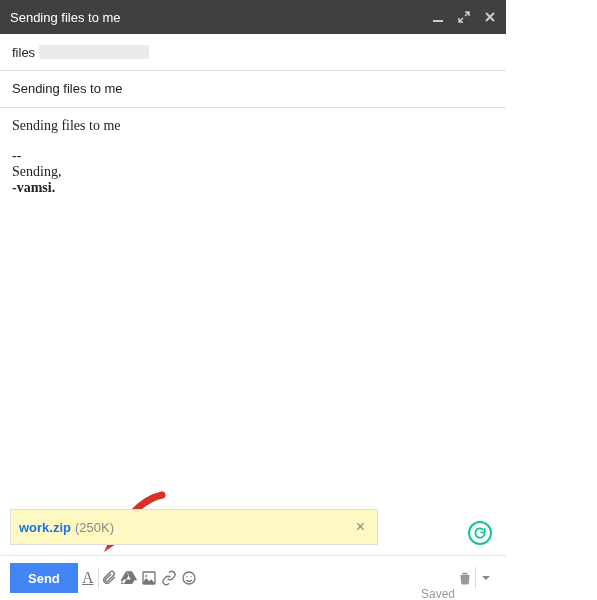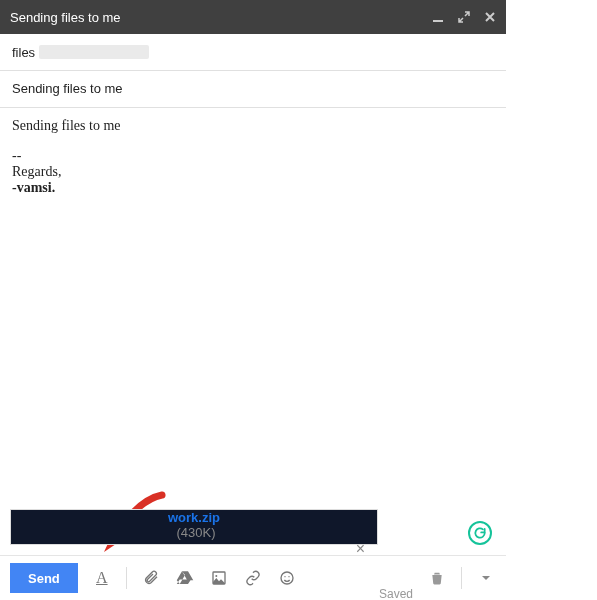--- a/index.html
+++ b/index.html
@@ -8,27 +8,27 @@
 .titlebar .title{font-size:13px;}
 .titlebar .controls{display:flex;gap:14px;align-items:center;}
 .titlebar .controls span{color:#ccc;cursor:pointer;display:inline-flex;}
 .field{padding:10px 12px;border-bottom:1px solid #e0e0e0;color:#222;font-size:13px;min-height:16px;}
 .to-field{display:flex;align-items:center;gap:4px;}
 .redact{display:inline-block;width:110px;height:14px;background:#eaeaea;border-radius:2px;filter:blur(0.5px);}
 .body{padding:10px 12px;font-family:"Times New Roman",serif;font-size:14px;min-height:300px;}
 .body .msg{margin:0 0 14px 0;}
 .body .sig .bold{font-weight:bold;}
 .arrow{position:absolute;left:82px;top:490px;width:90px;height:70px;pointer-events:none;}
-.attachment-row{position:absolute;left:10px;right:128px;bottom:55px;height:34px;border:1px solid #ddd;background:#0f172a;display:flex;align-items:center;padding:0 8px;font-size:13px;flex-direction:column;}
+.attachment-row{position:absolute;left:10px;right:128px;bottom:55px;height:34px;border:1px solid #ddd;background:#fef9c3;display:flex;align-items:center;padding:0 8px;font-size:13px;}
 .attachment-row .fname{color:#1a73e8;font-weight:bold;}
 .attachment-row .fsize{color:#888;margin-left:4px;}
 .attachment-row .remove{margin-left:auto;color:#888;cursor:pointer;font-size:16px;padding:0 4px;}
 .grammarly{position:absolute;right:14px;bottom:55px;width:24px;height:24px;border-radius:50%;border:2px solid #15c39a;box-sizing:border-box;display:flex;align-items:center;justify-content:center;color:#15c39a;font-weight:bold;font-size:13px;background:#fff;}
 .grammarly svg{display:block;}
-.toolbar{position:absolute;left:0;right:0;bottom:0;height:44px;border-top:1px solid #e5e5e5;background:#fff;display:flex;align-items:center;padding:0 10px;gap:14px;}
+.toolbar{position:absolute;left:0;right:0;bottom:0;height:44px;border-top:1px solid #e5e5e5;background:#fff;display:flex;align-items:center;padding:0 10px;}
 .send-btn{background:#4285f4;color:#fff;border:none;height:30px;padding:0 18px;font-size:13px;font-weight:bold;cursor:pointer;}
 .toolbar .ticon{color:#777;cursor:pointer;display:inline-flex;align-items:center;justify-content:center;width:20px;height:20px;}
 .toolbar .sep{width:1px;height:22px;background:#ddd;}
 .toolbar .spacer{flex:1;}
 .toolbar .saved{color:#999;font-size:12px;margin-top:32px;}
 .underline-a{font-family:"Times New Roman",serif;font-size:16px;text-decoration:underline;color:#888;}
 </style>
 </head>
 <body>
 <div class="window">
@@ -60,35 +60,35 @@
   </div>
 
   <div class="field">
     <span>Sending files to me</span>
   </div>
 
   <div class="body">
     <div class="msg">Sending files to me</div>
     <div class="sig">
       <span>--</span><br>
-      <span>Regards,</span><br>
+      <span>Sending,</span><br>
       <span class="bold">-vamsi.</span>
     </div>
   </div>
 
   <svg class="arrow" viewBox="0 0 90 70">
     <defs></defs>
     <path d="M80 5 Q55 10 30 50" stroke="#d93025" stroke-width="7" fill="none" stroke-linecap="round"></path>
     <polygon points="30,50 48,42 40,28" fill="#d93025" transform="rotate(18 30 50)"></polygon>
     <polygon points="22,62 46,46 36,32" fill="#d93025"></polygon>
   </svg>
 
   <div class="attachment-row">
     <span class="fname">work.zip</span>
-    <span class="fsize">(430K)</span>
+    <span class="fsize">(250K)</span>
     <span class="remove">×</span>
   </div>
 
   <div class="grammarly">
     <svg width="14" height="14" viewBox="0 0 24 24" fill="none" stroke="#15c39a" stroke-width="3" stroke-linecap="round">
         <path d="M20 12a8 8 0 1 1-3-6.2"></path>
         <polyline points="20 5 20 11 14 11" fill="none"></polyline>
       </svg>
   </div>
 

